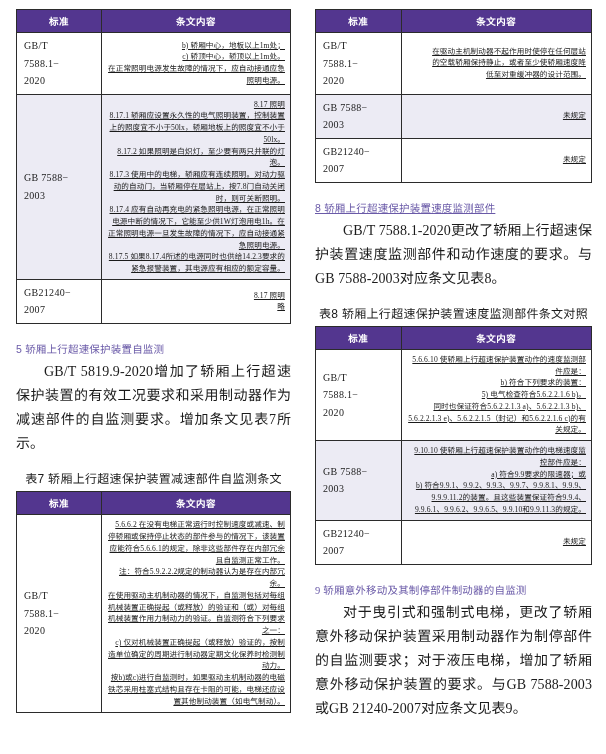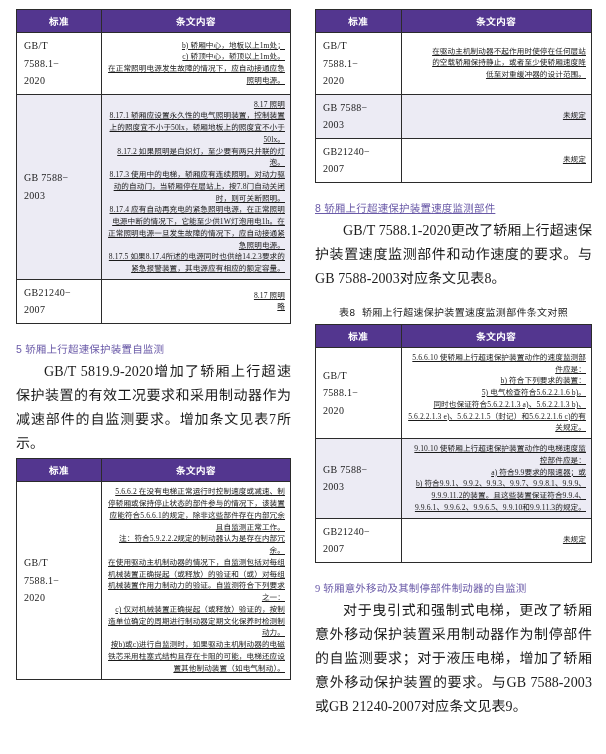--- a/index.html
+++ b/index.html
@@ -93,25 +93,25 @@
   }
   .para {
     font-size: 14px;
     line-height: 1.72;
     text-indent: 2em;
     margin: 0 0 2px 0;
     text-align: justify;
     letter-spacing: 0.1px;
   }
   .tbl-caption {
-    font-size: 10px;
+    font-size: 12px;
     text-align: center;
     margin: 13px 0 5px 0;
     letter-spacing: 0.3px;
-    font-family: Liberation Mono, monospace;
+    font-family: Liberation Sans, sans-serif;
   }
   .spacer-top { height: 2px; }
 </style>
 </head>
 <body>
 
 <div class="page">
 
   <div class="column left">
 
@@ -152,20 +152,21 @@
 2007</td>
           <td class="body" style="border-color: rgb(43, 43, 43);">8.17 照明
 略</td>
         </tr>
       </tbody>
     </table>
 
     <div class="sec-head" style="color: rgb(106, 90, 168);">5 轿厢上行超速保护装置自监测</div>
     <p class="para">GB/T 5819.9-2020增加了轿厢上行超速保护装置的有效工况要求和采用制动器作为减速部件的自监测要求。增加条文见表7所示。</p>
 
+    <div class="tbl-caption">表7  轿厢上行超速保护装置减速部件自监测条文</div>
 
     <table class="cmp" style="border-color: rgb(43, 43, 43);">
       <colgroup>
           <col class="c-std">
           <col class="c-body">
         </colgroup>
       <thead>
         <tr>
           <th style="background: rgb(83, 54, 143); border-color: rgb(43, 43, 43);">标准</th>
           <th style="background: rgb(83, 54, 143); border-color: rgb(43, 43, 43);">条文内容</th>

